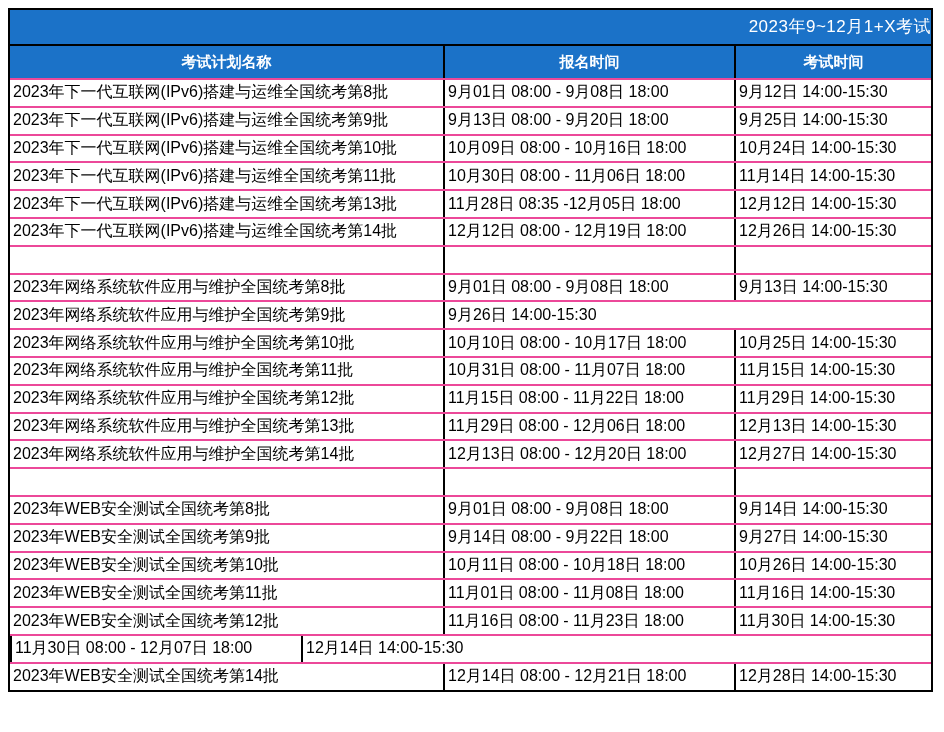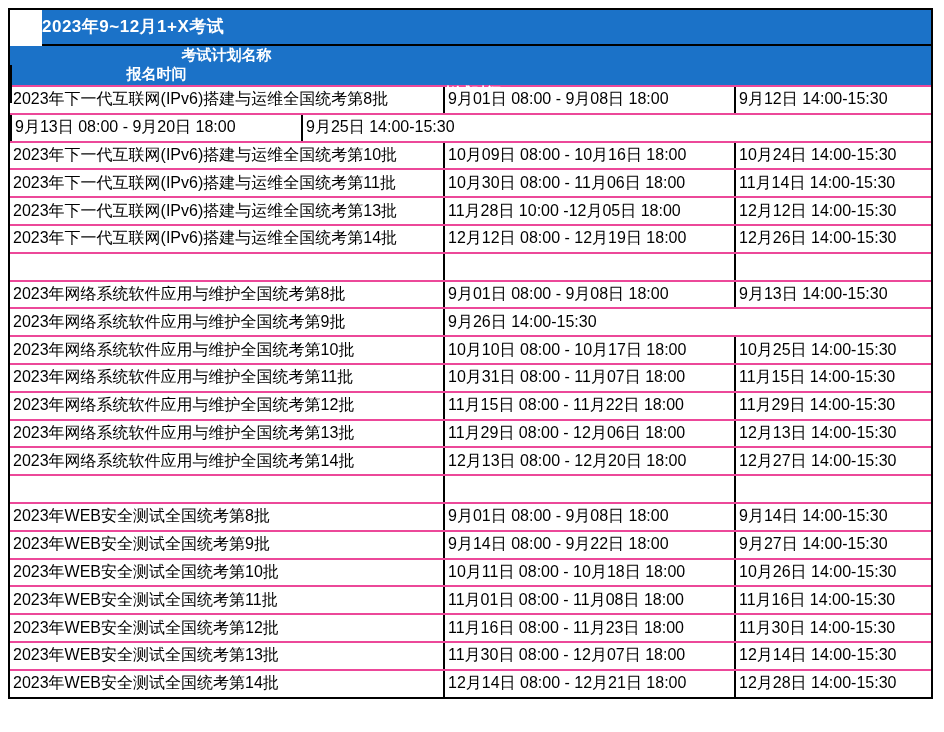--- a/index.html
+++ b/index.html
@@ -18,35 +18,33 @@
     width: 925px;
     border: 2px solid #000000;
     box-sizing: border-box;
     background: #ffffff;
   }
   .title-row {
     height: 34px;
     line-height: 34px;
     background: var(--header-blue, #1B72C8);
     color: #ffffff;
-    font-weight: bold;
+    font-weight: normal;
     font-size: 17px;
-    text-align: left;
+    text-align: right;
     border-bottom: 2px solid #000000;
     letter-spacing: 0.5px;
-    margin-left: 32px;
   }
   .header-row {
     display: flex;
-    height: 39px;
+    height: 32px;
     background: var(--header-blue, #1B72C8);
     color: #ffffff;
     font-weight: bold;
     font-size: 15px;
-    flex-direction: column;
   }
   .header-row .cell {
     display: flex;
     align-items: center;
     justify-content: center;
     box-sizing: border-box;
   }
   .row {
     display: flex;
     height: 25.8px;
@@ -78,36 +76,37 @@
     <div class="cell c2">考试时间</div>
   </div>
 
   <div>
       <div class="row">
         <div class="cell c0">2023年下一代互联网(IPv6)搭建与运维全国统考第8批</div>
         <div class="cell c1">9月01日 08:00 - 9月08日 18:00</div>
         <div class="cell c2">9月12日 14:00-15:30</div>
       </div>
       <div class="row">
+        <div class="cell c0">2023年下一代互联网(IPv6)搭建与运维全国统考第9批</div>
         <div class="cell c1">9月13日 08:00 - 9月20日 18:00</div>
         <div class="cell c2">9月25日 14:00-15:30</div>
       </div>
       <div class="row">
         <div class="cell c0">2023年下一代互联网(IPv6)搭建与运维全国统考第10批</div>
         <div class="cell c1">10月09日 08:00 - 10月16日 18:00</div>
         <div class="cell c2">10月24日 14:00-15:30</div>
       </div>
       <div class="row">
         <div class="cell c0">2023年下一代互联网(IPv6)搭建与运维全国统考第11批</div>
         <div class="cell c1">10月30日 08:00 - 11月06日 18:00</div>
         <div class="cell c2">11月14日 14:00-15:30</div>
       </div>
       <div class="row">
         <div class="cell c0">2023年下一代互联网(IPv6)搭建与运维全国统考第13批</div>
-        <div class="cell c1">11月28日 10:00 -12月05日 18:00</div>
+        <div class="cell c1">11月28日 08:35 -12月05日 18:00</div>
         <div class="cell c2">12月12日 14:00-15:30</div>
       </div>
       <div class="row">
         <div class="cell c0">2023年下一代互联网(IPv6)搭建与运维全国统考第14批</div>
         <div class="cell c1">12月12日 08:00 - 12月19日 18:00</div>
         <div class="cell c2">12月26日 14:00-15:30</div>
       </div>
       <div class="row">
         <div class="cell c0"></div>
         <div class="cell c1"></div>
@@ -171,21 +170,20 @@
         <div class="cell c0">2023年WEB安全测试全国统考第11批</div>
         <div class="cell c1">11月01日 08:00 - 11月08日 18:00</div>
         <div class="cell c2">11月16日 14:00-15:30</div>
       </div>
       <div class="row">
         <div class="cell c0">2023年WEB安全测试全国统考第12批</div>
         <div class="cell c1">11月16日 08:00 - 11月23日 18:00</div>
         <div class="cell c2">11月30日 14:00-15:30</div>
       </div>
       <div class="row">
-        <div class="cell c0">2023年WEB安全测试全国统考第13批</div>
         <div class="cell c1">11月30日 08:00 - 12月07日 18:00</div>
         <div class="cell c2">12月14日 14:00-15:30</div>
       </div>
       <div class="row">
         <div class="cell c0">2023年WEB安全测试全国统考第14批</div>
         <div class="cell c1">12月14日 08:00 - 12月21日 18:00</div>
         <div class="cell c2">12月28日 14:00-15:30</div>
       </div>
     </div>
 </div>

